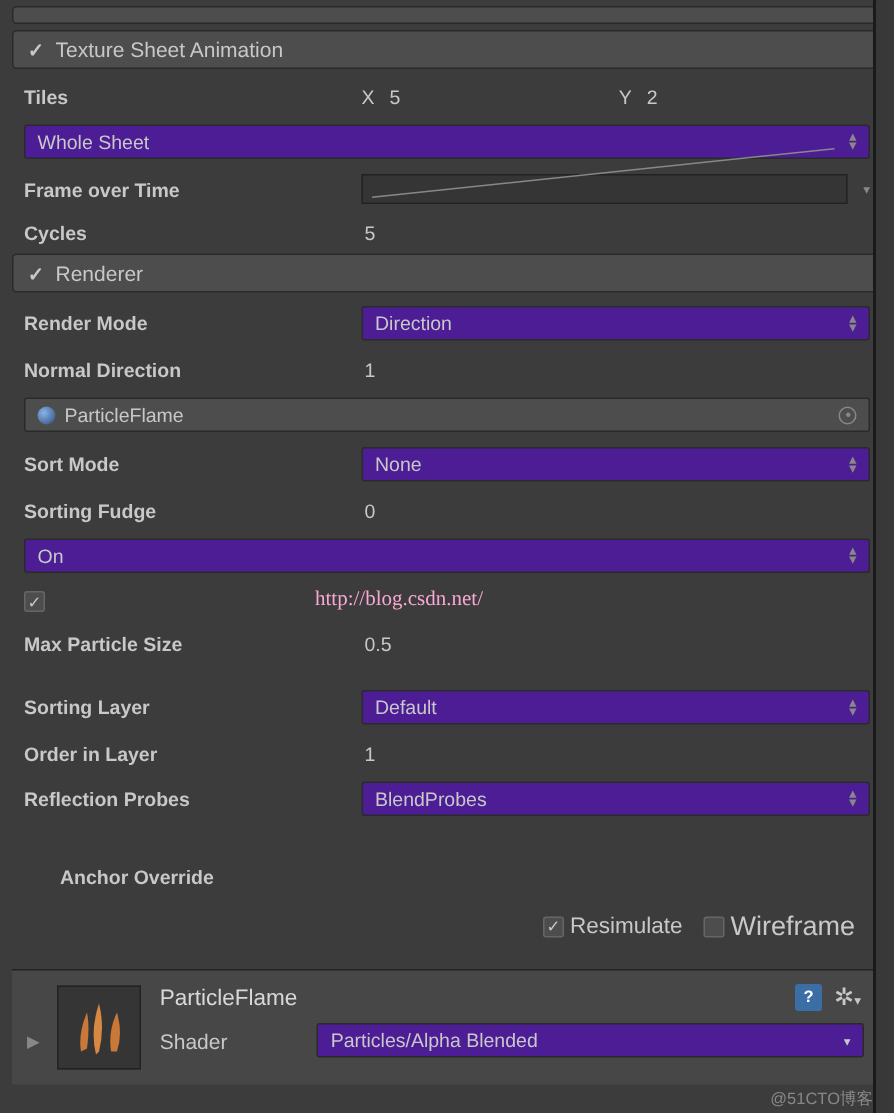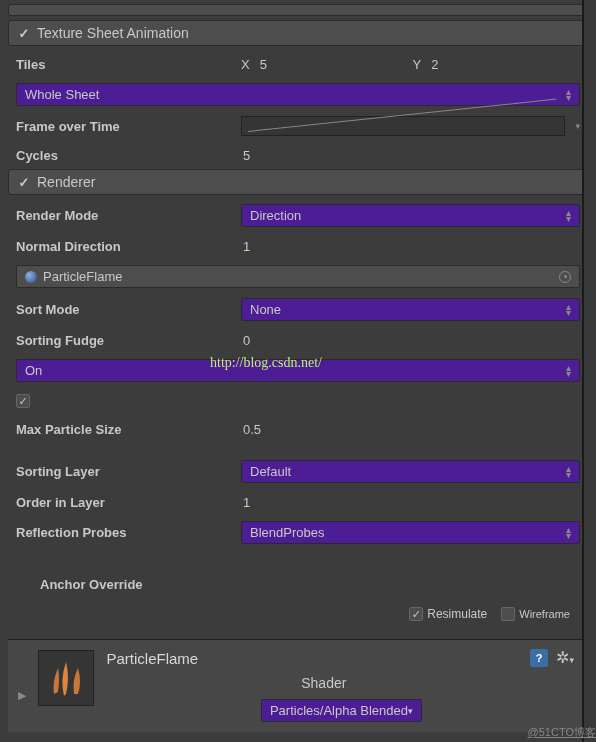--- a/index.html
+++ b/index.html
@@ -21,36 +21,36 @@
 .curve-box { background: #353535; border: 1px solid #222; height: 20px; flex: 1; position: relative; }
 .curve-line { position: absolute; left: 2%; right: 2%; top: 75%; height: 1px; background: #888; transform: rotate(-6deg); transform-origin: left center; }
 .dd-caret { font-size: 9px; color: #888; margin-left: 6px; }
 .obj-field { background: #4d4d4d; border: 1px solid #2a2a2a; border-radius: 2px; padding: 3px 8px; flex: 1; display: flex; align-items: center; justify-content: space-between; color: #c8c8c8; font-size: 13px; }
 .obj-left { display: flex; align-items: center; gap: 6px; }
 .mat-icon { width: 12px; height: 12px; border-radius: 50%; background: radial-gradient(circle at 35% 35%, #8ab4e6, #2a4a7a); }
 .circle-picker { width: 12px; height: 12px; border: 1px solid #888; border-radius: 50%; display: flex; align-items: center; justify-content: center; }
 .circle-picker::after { content: ''; width: 3px; height: 3px; background: #888; border-radius: 50%; }
 .checkbox { width: 14px; height: 14px; background: #4d4d4d; border: 1px solid #666; border-radius: 2px; display: flex; align-items: center; justify-content: center; }
 .checkbox.checked .tick { color: #c8c8c8; font-size: 11px; }
-.watermark { position: absolute; color: #bef264; font-size: 14px; left: 210px; top: 355px; pointer-events: none; font-family: serif; }
+.watermark { position: absolute; color: #f9a8d4; font-size: 14px; left: 210px; top: 392px; pointer-events: none; font-family: serif; }
 .bottom-bar { display: flex; justify-content: flex-end; align-items: center; gap: 14px; padding: 10px 18px 10px 8px; }
 .bottom-bar .cb-wrap { display: flex; align-items: center; gap: 4px; }
 .material-section { background: #474747; border-top: 1px solid #222; padding: 10px 12px 10px 10px; display: flex; align-items: flex-start; gap: 12px; position: relative; margin-top: 8px; }
 .expand-tri { color: #888; font-size: 11px; align-self: center; margin-top: 18px; }
 .flame-icon { width: 56px; height: 56px; background: #353535; border: 1px solid #222; display: flex; align-items: center; justify-content: center; }
 .flame-svg { width: 48px; height: 48px; }
 .mat-right { flex: 1; }
 .mat-title { color: #d8d8d8; font-size: 15px; margin-bottom: 8px; }
-.shader-row { display: flex; align-items: center; gap: 8px; flex-direction: column; }
+.shader-row { display: flex; align-items: center; gap: 25px; }
 .shader-label { color: #c8c8c8; font-size: 14px; width: 80px; }
 .top-icons { position: absolute; right: 14px; top: 8px; display: flex; gap: 8px; align-items: center; }
 .help-icon { width: 18px; height: 18px; background: #3a6ea5; border-radius: 2px; display: flex; align-items: center; justify-content: center; color: #fff; font-size: 11px; font-weight: bold; }
 .gear-icon { color: #c8c8c8; font-size: 16px; }
 .side-border { position: absolute; right: 0; top: 0; bottom: 0; width: 14px; background: #383838; border-left: 2px solid #1a1a1a; }
-.corner-wm { position: absolute; right: 0; bottom: 2px; color: #888; font-size: 11px; text-decoration: underline; }
+.corner-wm { position: absolute; right: 14px; bottom: 2px; color: #888; font-size: 11px; }
 .spacer { height: 12px; }
 .partial-header { background: #4d4d4d; border: 1px solid #2a2a2a; border-radius: 3px; padding: 2px 8px; margin-bottom: 4px; height: 12px; overflow: hidden; }
 </style>
 </head>
 <body>
 
 <div class="panel" style="position:relative;">
   <div class="partial-header"></div>
 
   <div class="section-header">
@@ -204,25 +204,25 @@
 
   <div class="row">
     <div class="label indent">Anchor Override</div>
   </div>
 
   <div class="bottom-bar">
     <div class="cb-wrap">
       <div class="checkbox checked">
           <span class="tick">✓</span>
         </div>
-      <span style="font-size:12px;text-align:right;">Resimulate</span>
+      <span style="font-size:15px;text-align:right;">Resimulate</span>
     </div>
     <div class="cb-wrap">
       <div class="checkbox"></div>
-      <span style="font-size:11px;">Wireframe</span>
+      <span style="font-size:18px;">Wireframe</span>
     </div>
   </div>
 
   <div class="material-section">
     <span class="expand-tri">▶</span>
     <div class="flame-icon">
       <svg class="flame-svg" viewBox="0 0 48 48">
         <path d="M12 40 Q10 28 16 14 Q18 24 16 38 Z" fill="#c87838"></path>
         <path d="M22 42 Q18 26 24 8 Q28 24 24 40 Z" fill="#d88840"></path>
         <path d="M32 40 Q30 26 36 14 Q40 28 36 40 Z" fill="#c87838"></path>

